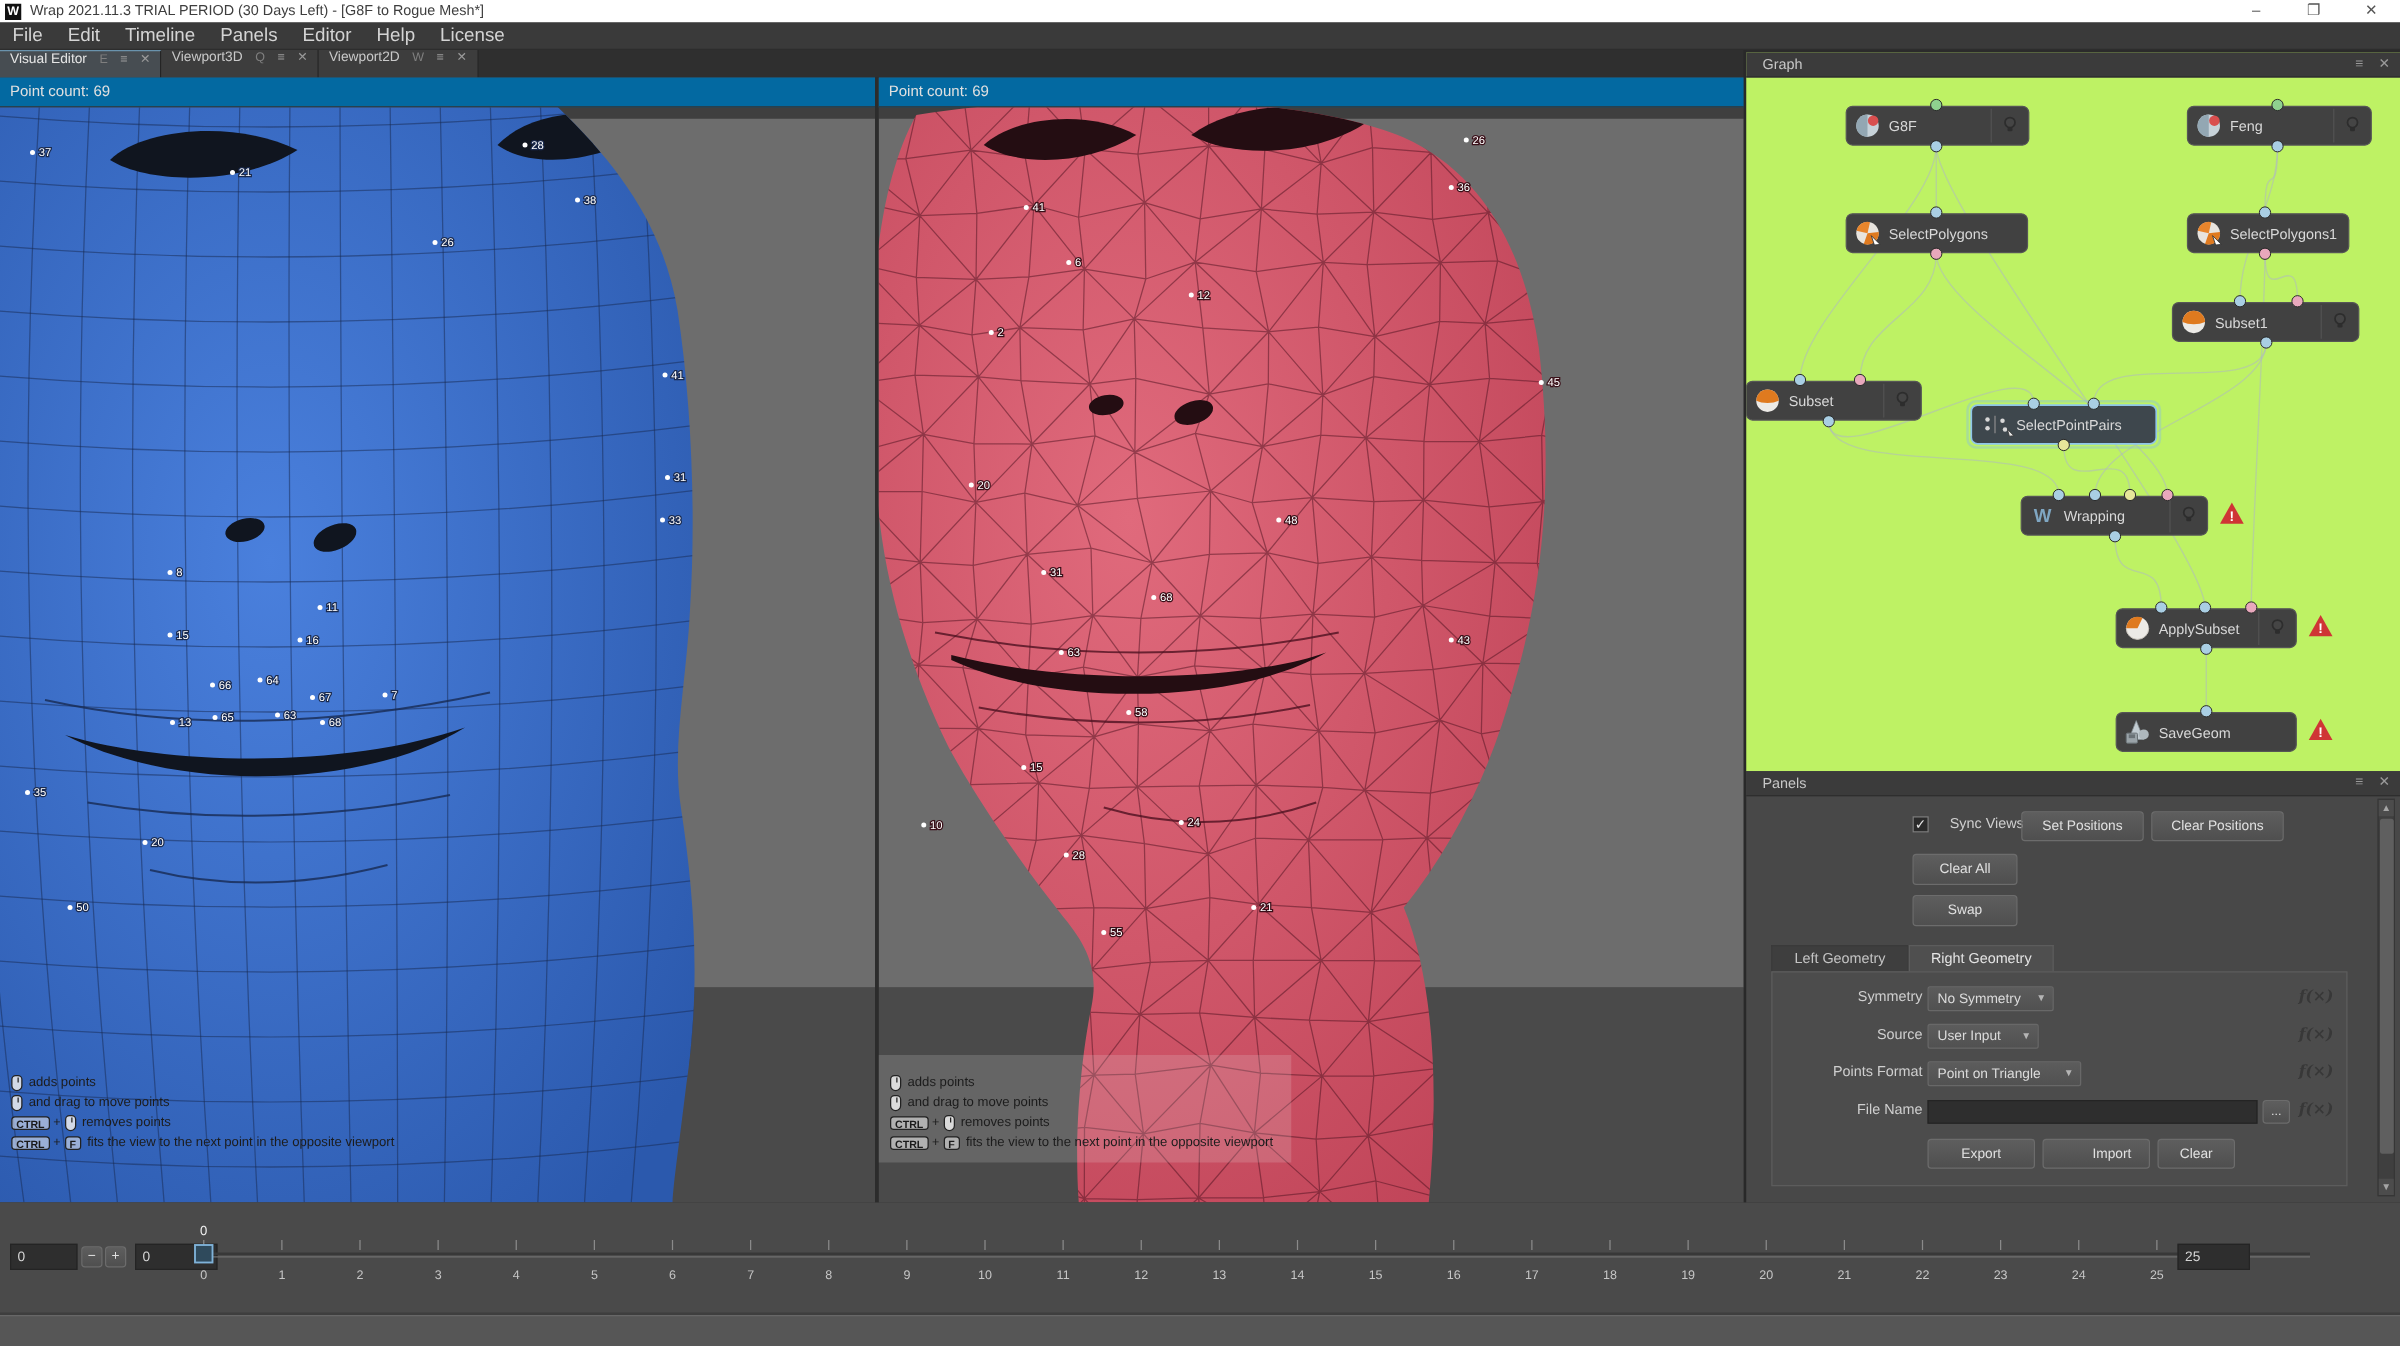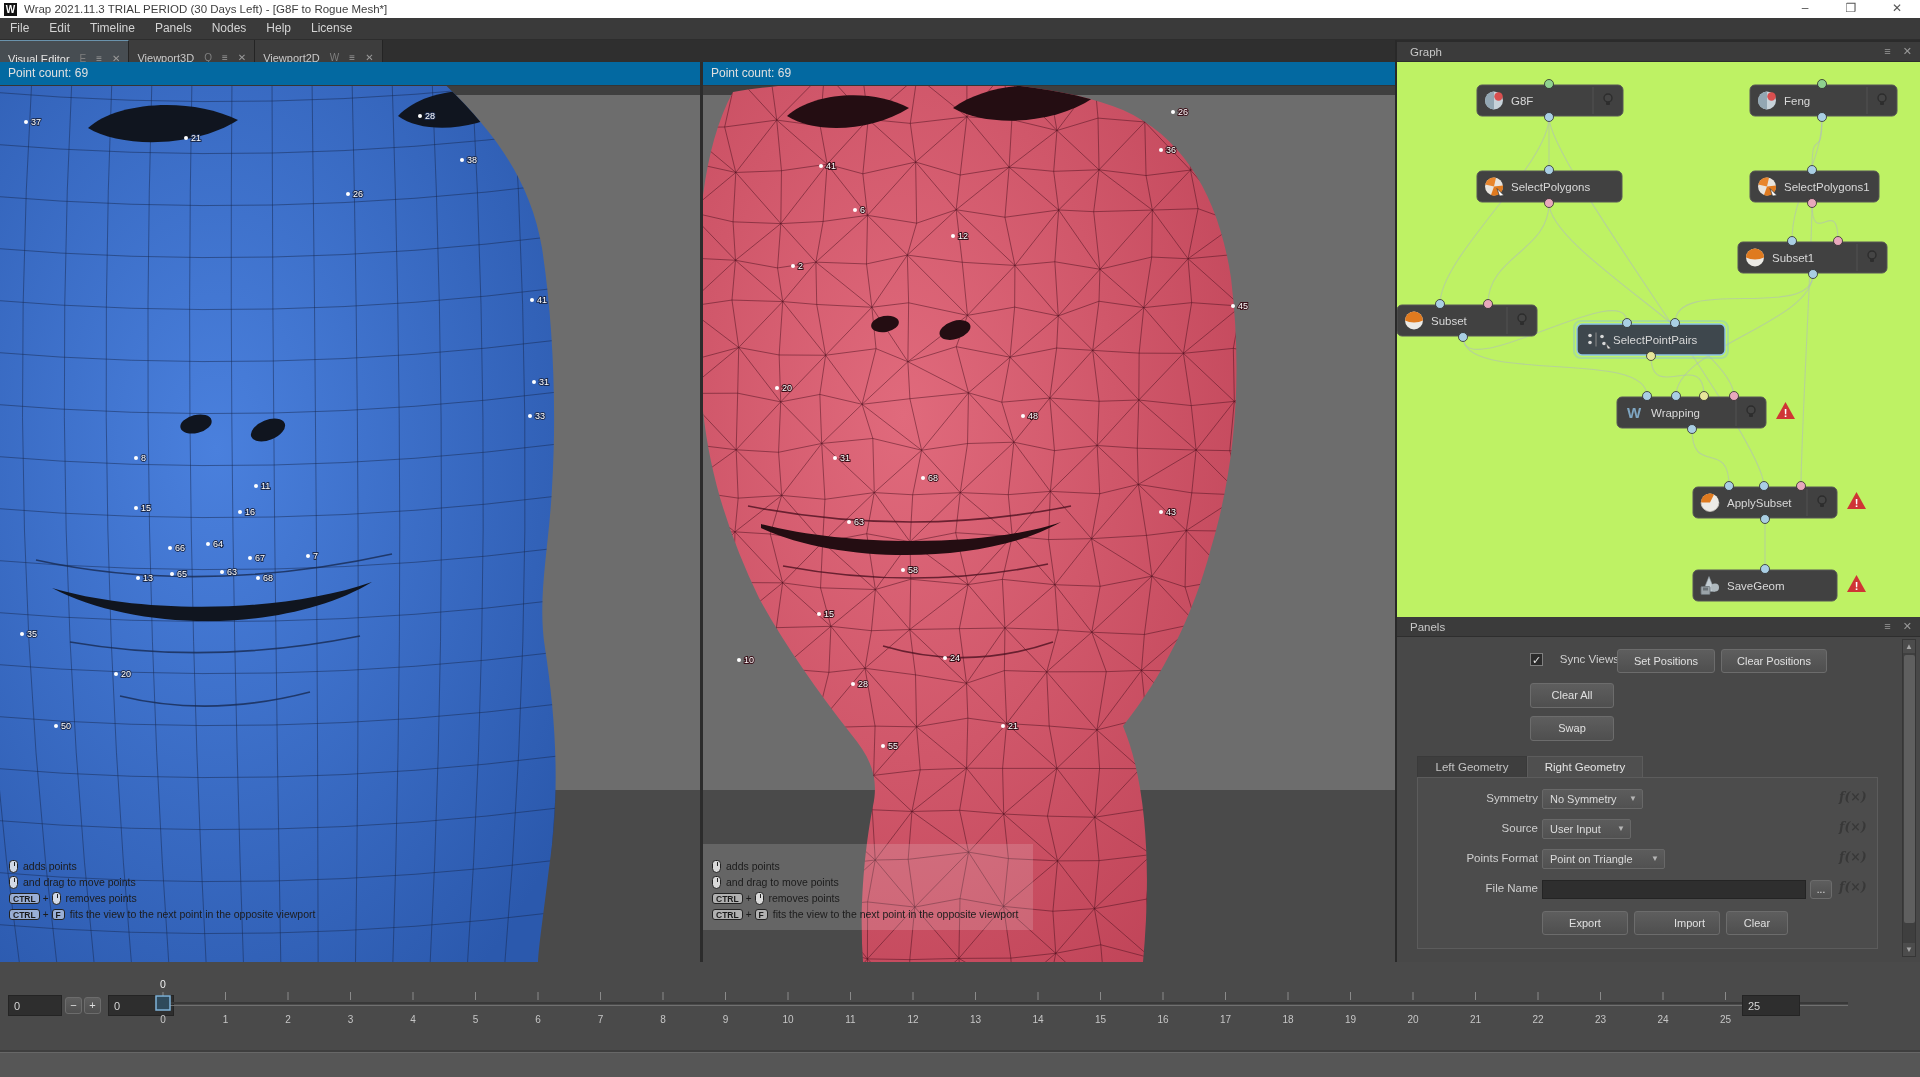--- a/index.html
+++ b/index.html
@@ -13,25 +13,25 @@
               display:flex; align-items:center; }
   #app-badge { width:13px; height:13px; margin-left:4px; background:#111; color:#fff;
                font-size:10px; font-weight:bold; text-align:center; line-height:13px; }
   #title-text { margin-left:7px; font-size:11.5px; color:#3e3e3e; }
   #win-controls { margin-left:auto; display:flex; height:18px; }
   .win-btn { width:46px; text-align:center; font-size:12px; color:#555; line-height:17px; cursor:default; }
 
   
   #menubar { left:0; top:18px; width:1920px; height:22px; background:#3a3a3a;
              border-bottom:1px solid #2d2d2d; display:flex; align-items:center; }
-  .menu-item { padding:1px 10px; font-size:12px; color:#d4d4d4; line-height:21px; }
+  .menu-item { padding:1px 10px; font-size:15px; color:#d4d4d4; line-height:21px; }
 
   
   #tabbar { left:0; top:40px; width:1395px; height:22px; background:#2f2f2f; display:flex; }
-  .tab { display:flex; align-items:flex-start; padding:12px 8px; background:#3d3d3d;
+  .tab { display:flex; align-items:flex-end; padding:12px 8px; background:#3d3d3d;
          border-right:1px solid #242424; font-size:11px; color:#c9c9c9; }
   .tab.active { background:#474d52; border-top:1px solid #6a93ad; color:#e6e6e6; }
   .tab .shortcut { margin-left:10px; color:#7f7f7f; font-size:10px; }
   .tab .t-ico { margin-left:10px; color:#9a9a9a; font-size:10px; }
 
   
   .viewport { top:62px; height:900px; background:#454545; }
   #vp-left  { left:0; width:700px; }
   #vp-right { left:703px; width:692px; }
   .vp-bar { position:absolute; left:0; top:0; width:100%; height:24px; background:#0369a1;
@@ -111,21 +111,21 @@
       <div class="win-btn">❐</div>
       <div class="win-btn">✕</div>
     </div>
   </div>
 
   <div id="menubar" class="abs">
       <div class="menu-item">File</div>
       <div class="menu-item">Edit</div>
       <div class="menu-item">Timeline</div>
       <div class="menu-item">Panels</div>
-      <div class="menu-item">Nodes</div>
+      <div class="menu-item">Editor</div>
       <div class="menu-item">Help</div>
       <div class="menu-item">License</div>
     </div>
 
   <div id="tabbar" class="abs">
       <div class="tab active">
         <span>Visual Editor</span>
         <span class="shortcut">E</span>
         <span class="t-ico">≡</span>
         <span class="t-ico">✕</span>

